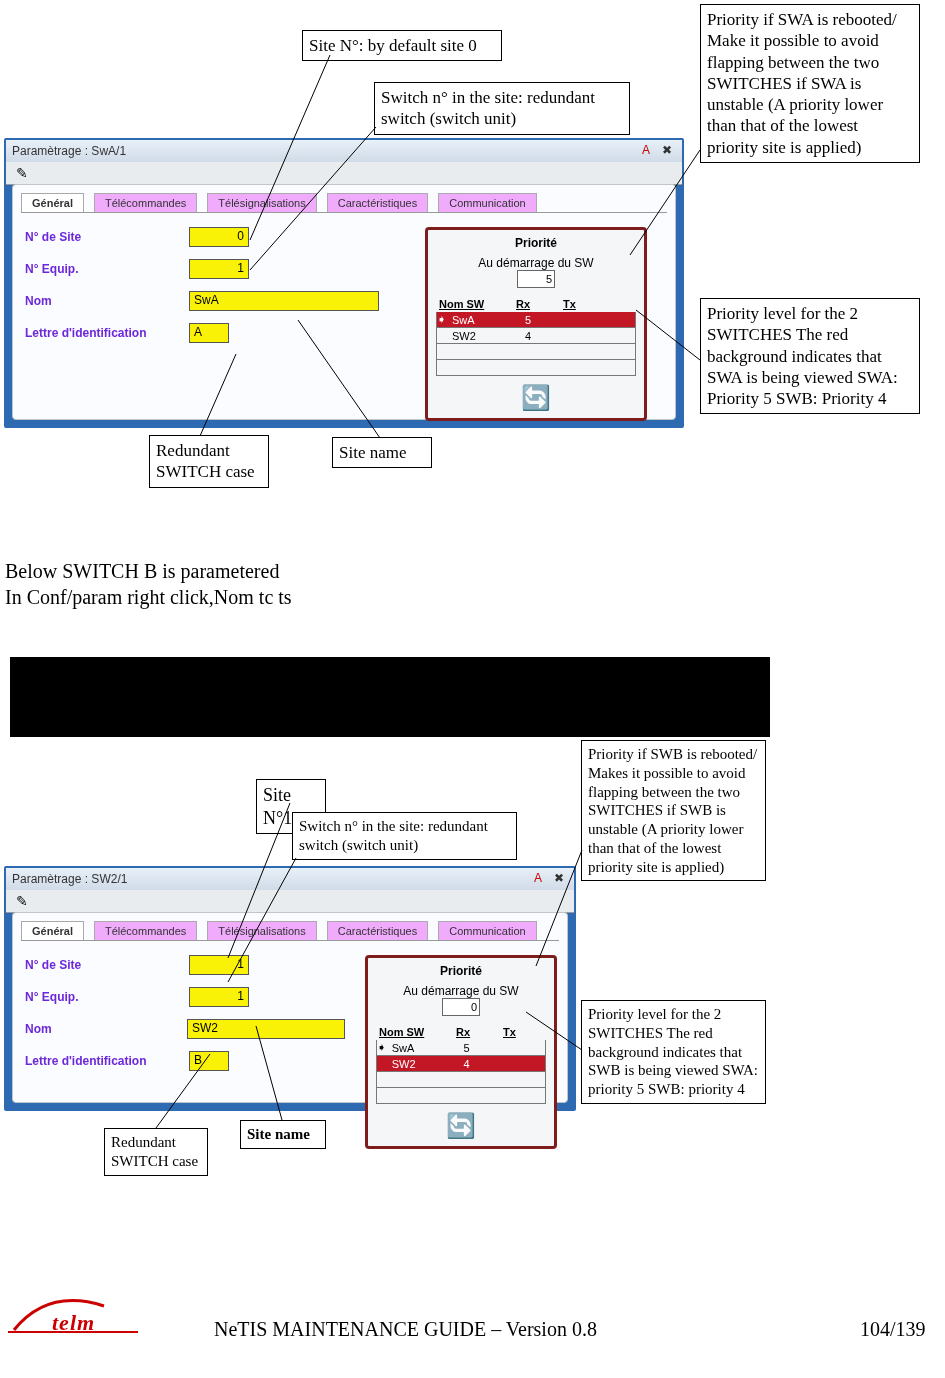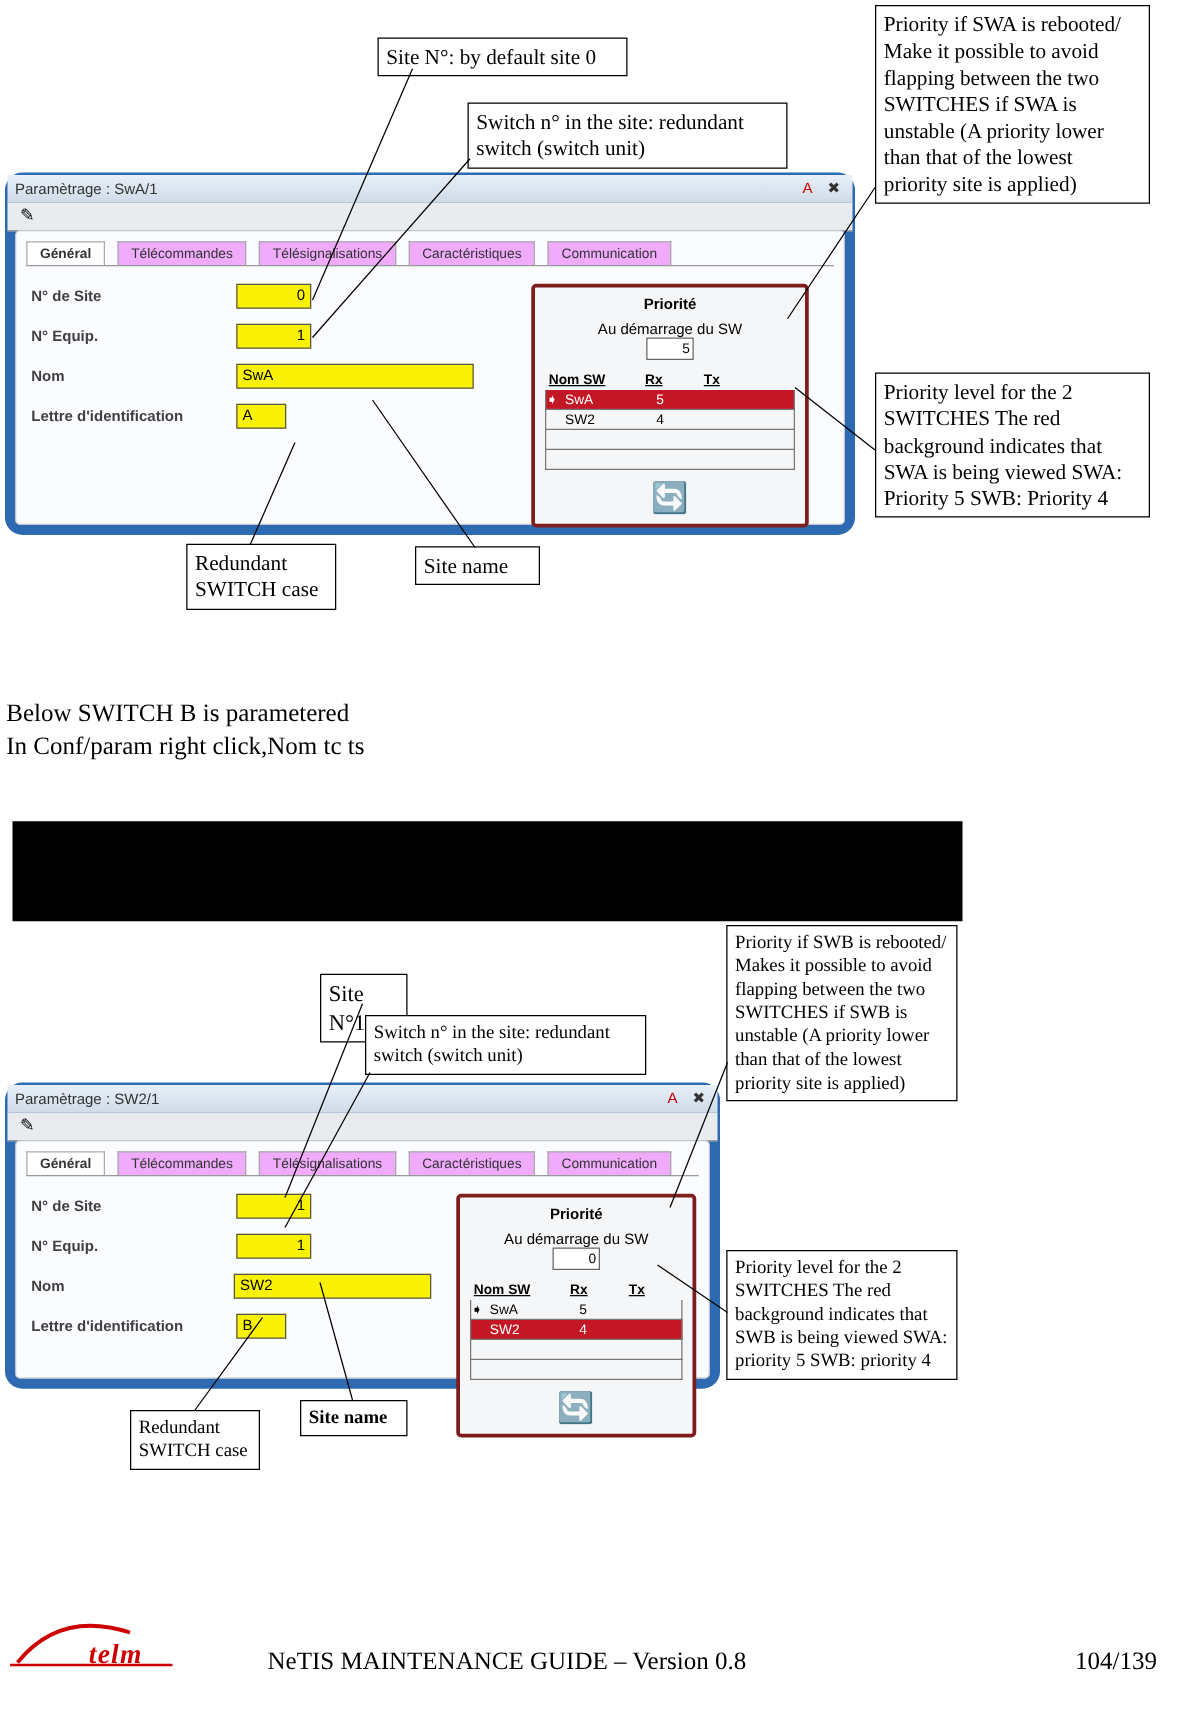--- a/index.html
+++ b/index.html
@@ -28,21 +28,21 @@
     line-height: 1.25;
     padding: 4px 6px;
     box-sizing: border-box;
   }
 
   
   .app-window {
     position: absolute;
     background: #2d6ab1;
     border: 2px solid #2d6ab1;
-    border-radius: 14px;
+    border-radius: 2px;
     box-sizing: border-box;
   }
   .title-bar {
     position: absolute;
     top: 0; left: 0; right: 0;
     height: 22px;
     background: linear-gradient(#e8f0f8,#d0dbe8);
     border-bottom: 1px solid #8aa0b8;
     padding: 0 6px;
     font-family: Arial, sans-serif;
@@ -105,21 +105,21 @@
   .form-row {
     display: flex;
     align-items: center;
     gap: 14px;
     margin-bottom: 12px;
   }
   .form-label {
     width: 150px;
     font-family: Arial, sans-serif;
     font-size: 12px;
-    color: #404040;
+    color: #6d28d9;
     font-weight: bold;
   }
   .yellow-input {
     background: #f9f106;
     border: 1px solid #555;
     font-family: Arial, sans-serif;
     font-size: 12px;
     padding: 1px 4px;
     height: 16px;
     text-align: left;
@@ -383,21 +383,21 @@
         </div>
       </div>
     </div>
   </div>
 
   <div class="logo" style="left:8px; top:1292px;">
     <svg width="150" height="50">
       <path d="M6 38 Q 40 -4 96 14" stroke="#c00" stroke-width="3" fill="none"></path>
       <line x1="0" y1="40" x2="130" y2="40" stroke="#c00" stroke-width="2"></line>
     </svg>
-    <span class="brand" style="position:absolute; left:63px; top:18px;">telm</span>
+    <span class="brand" style="position:absolute; left:44px; top:18px;">telm</span>
   </div>
   <div class="footer-text" style="left:214px; top:1318px;">NeTIS MAINTENANCE GUIDE – Version 0.8</div>
   <div class="page-num" style="left:820px; top:1318px;margin-left:40px;">104/139</div>
 
   <svg class="overlay">
 
     <line x1="330" y1="55" x2="250" y2="240" stroke="#000"></line>
     <line x1="376" y1="127" x2="250" y2="270" stroke="#000"></line>
     <line x1="700" y1="150" x2="630" y2="255" stroke="#000"></line>
     <line x1="700" y1="360" x2="636" y2="310" stroke="#000"></line>

